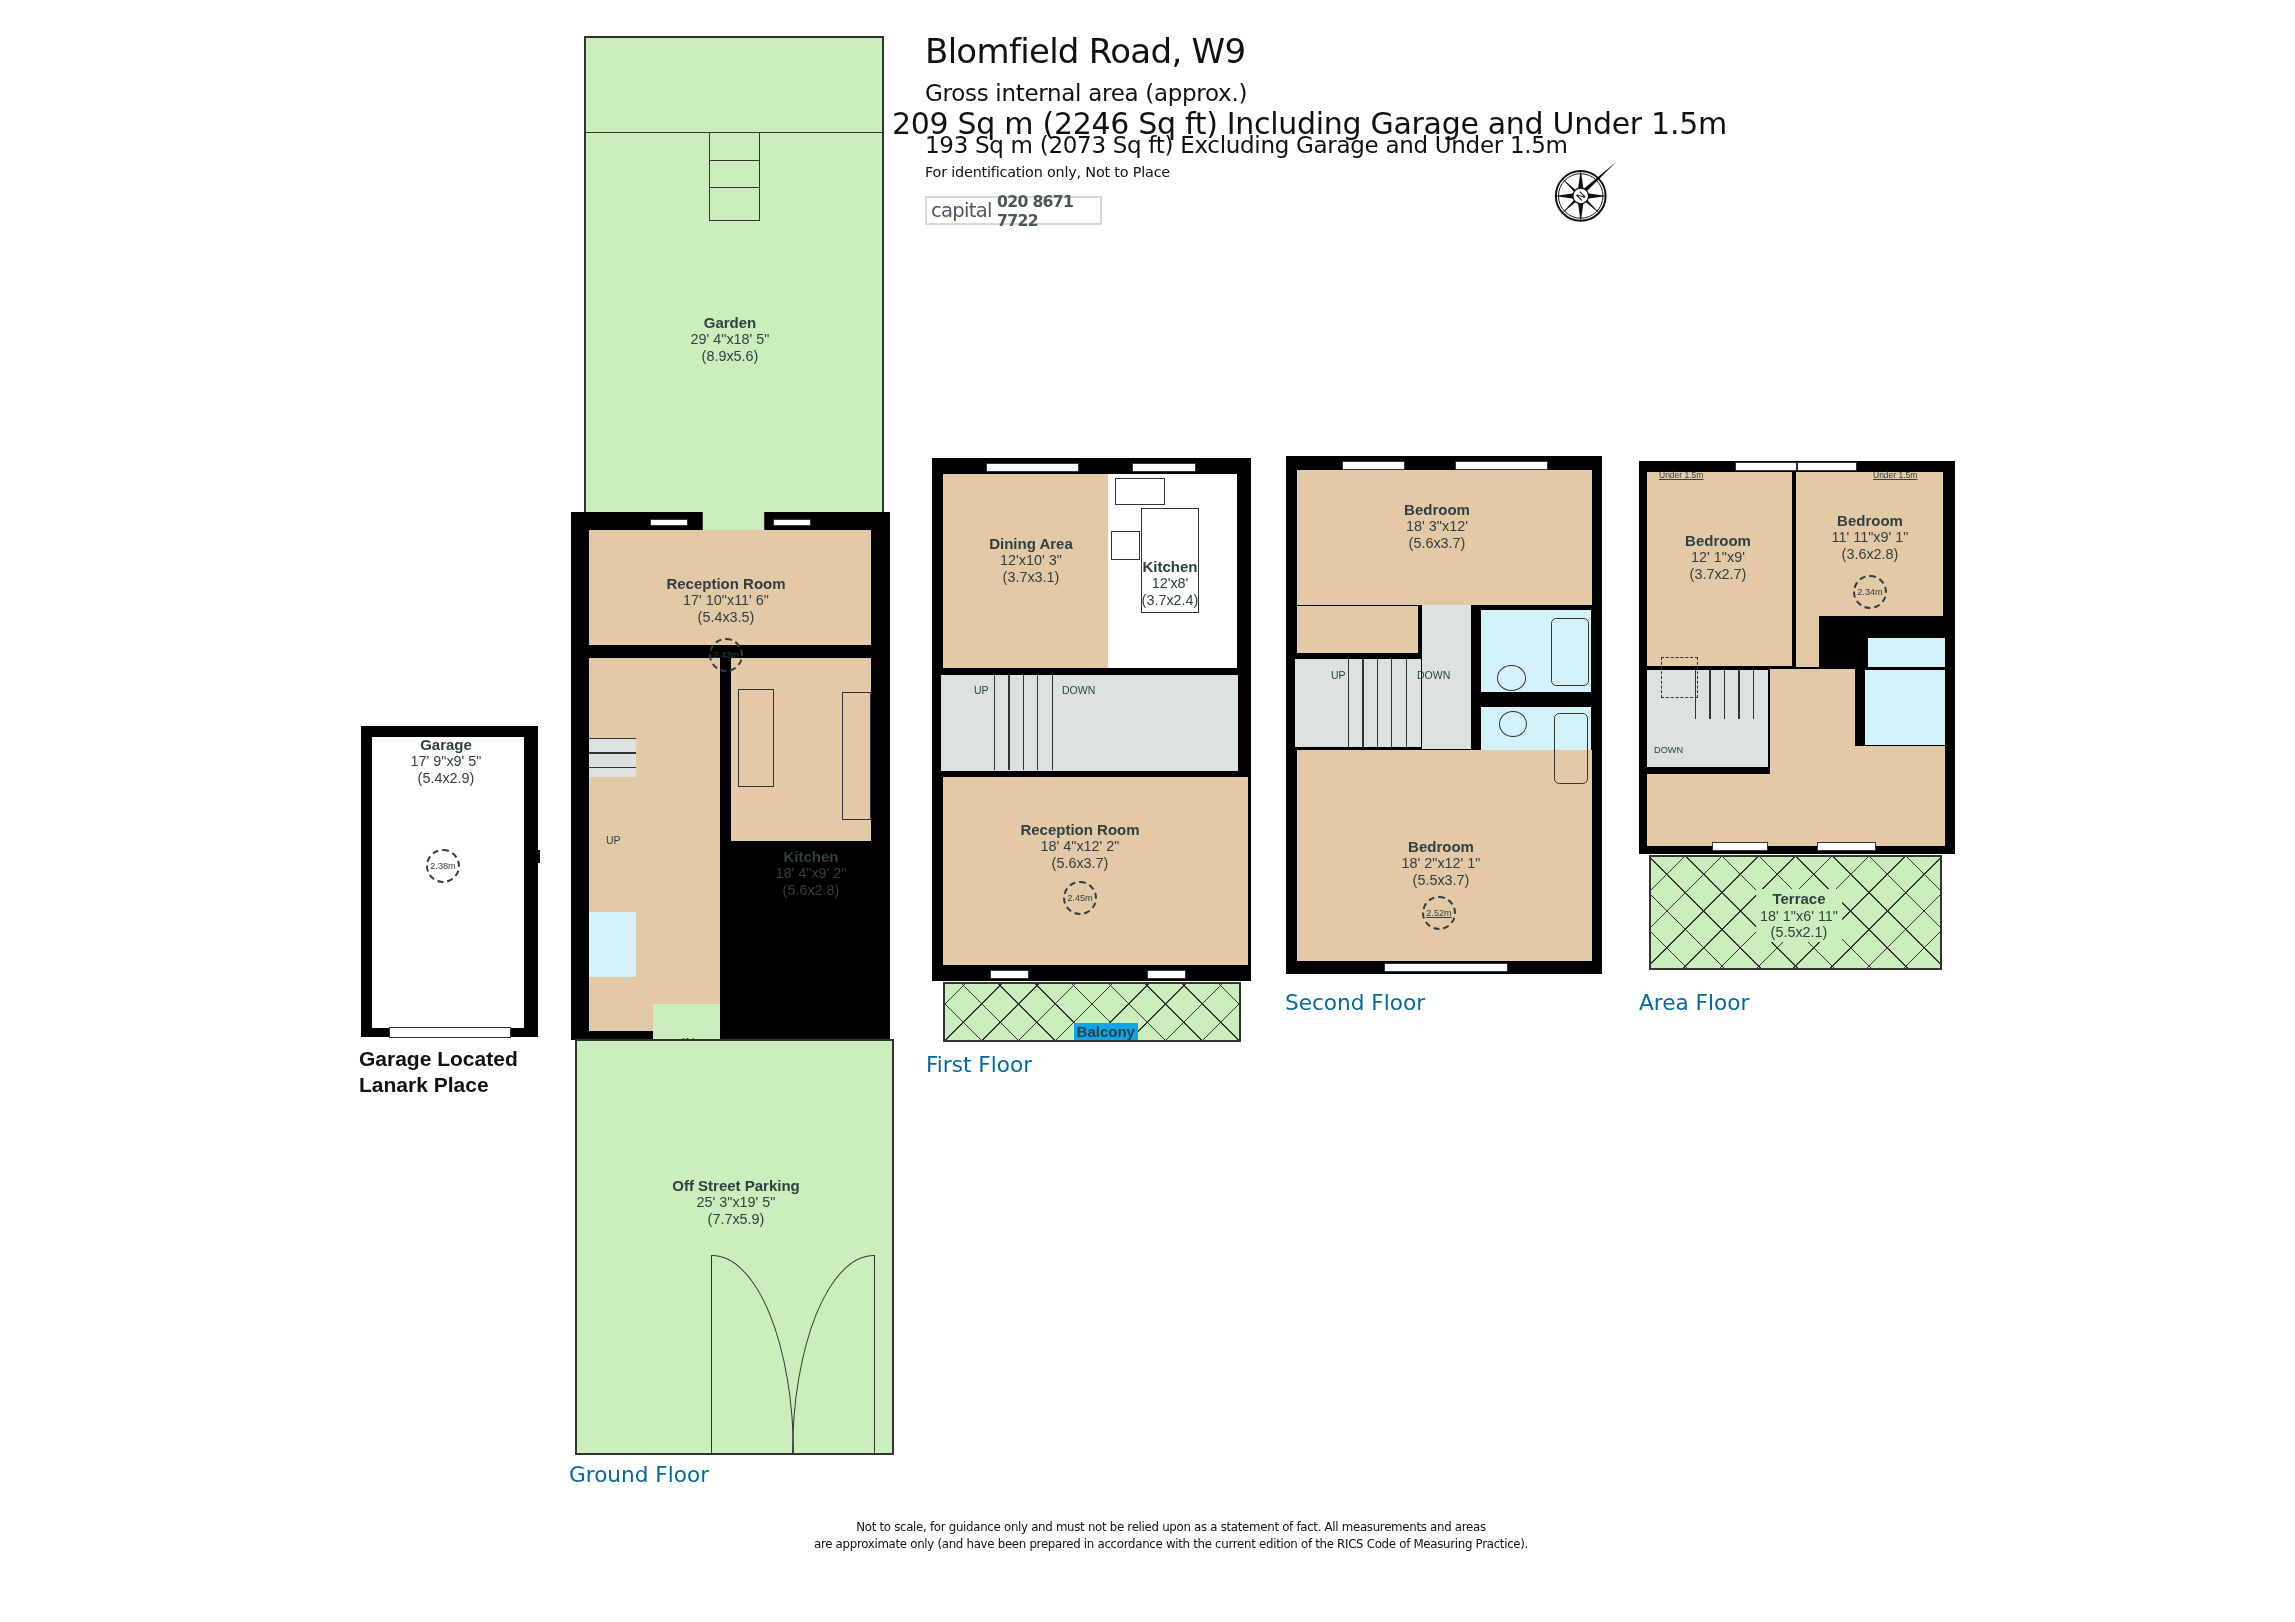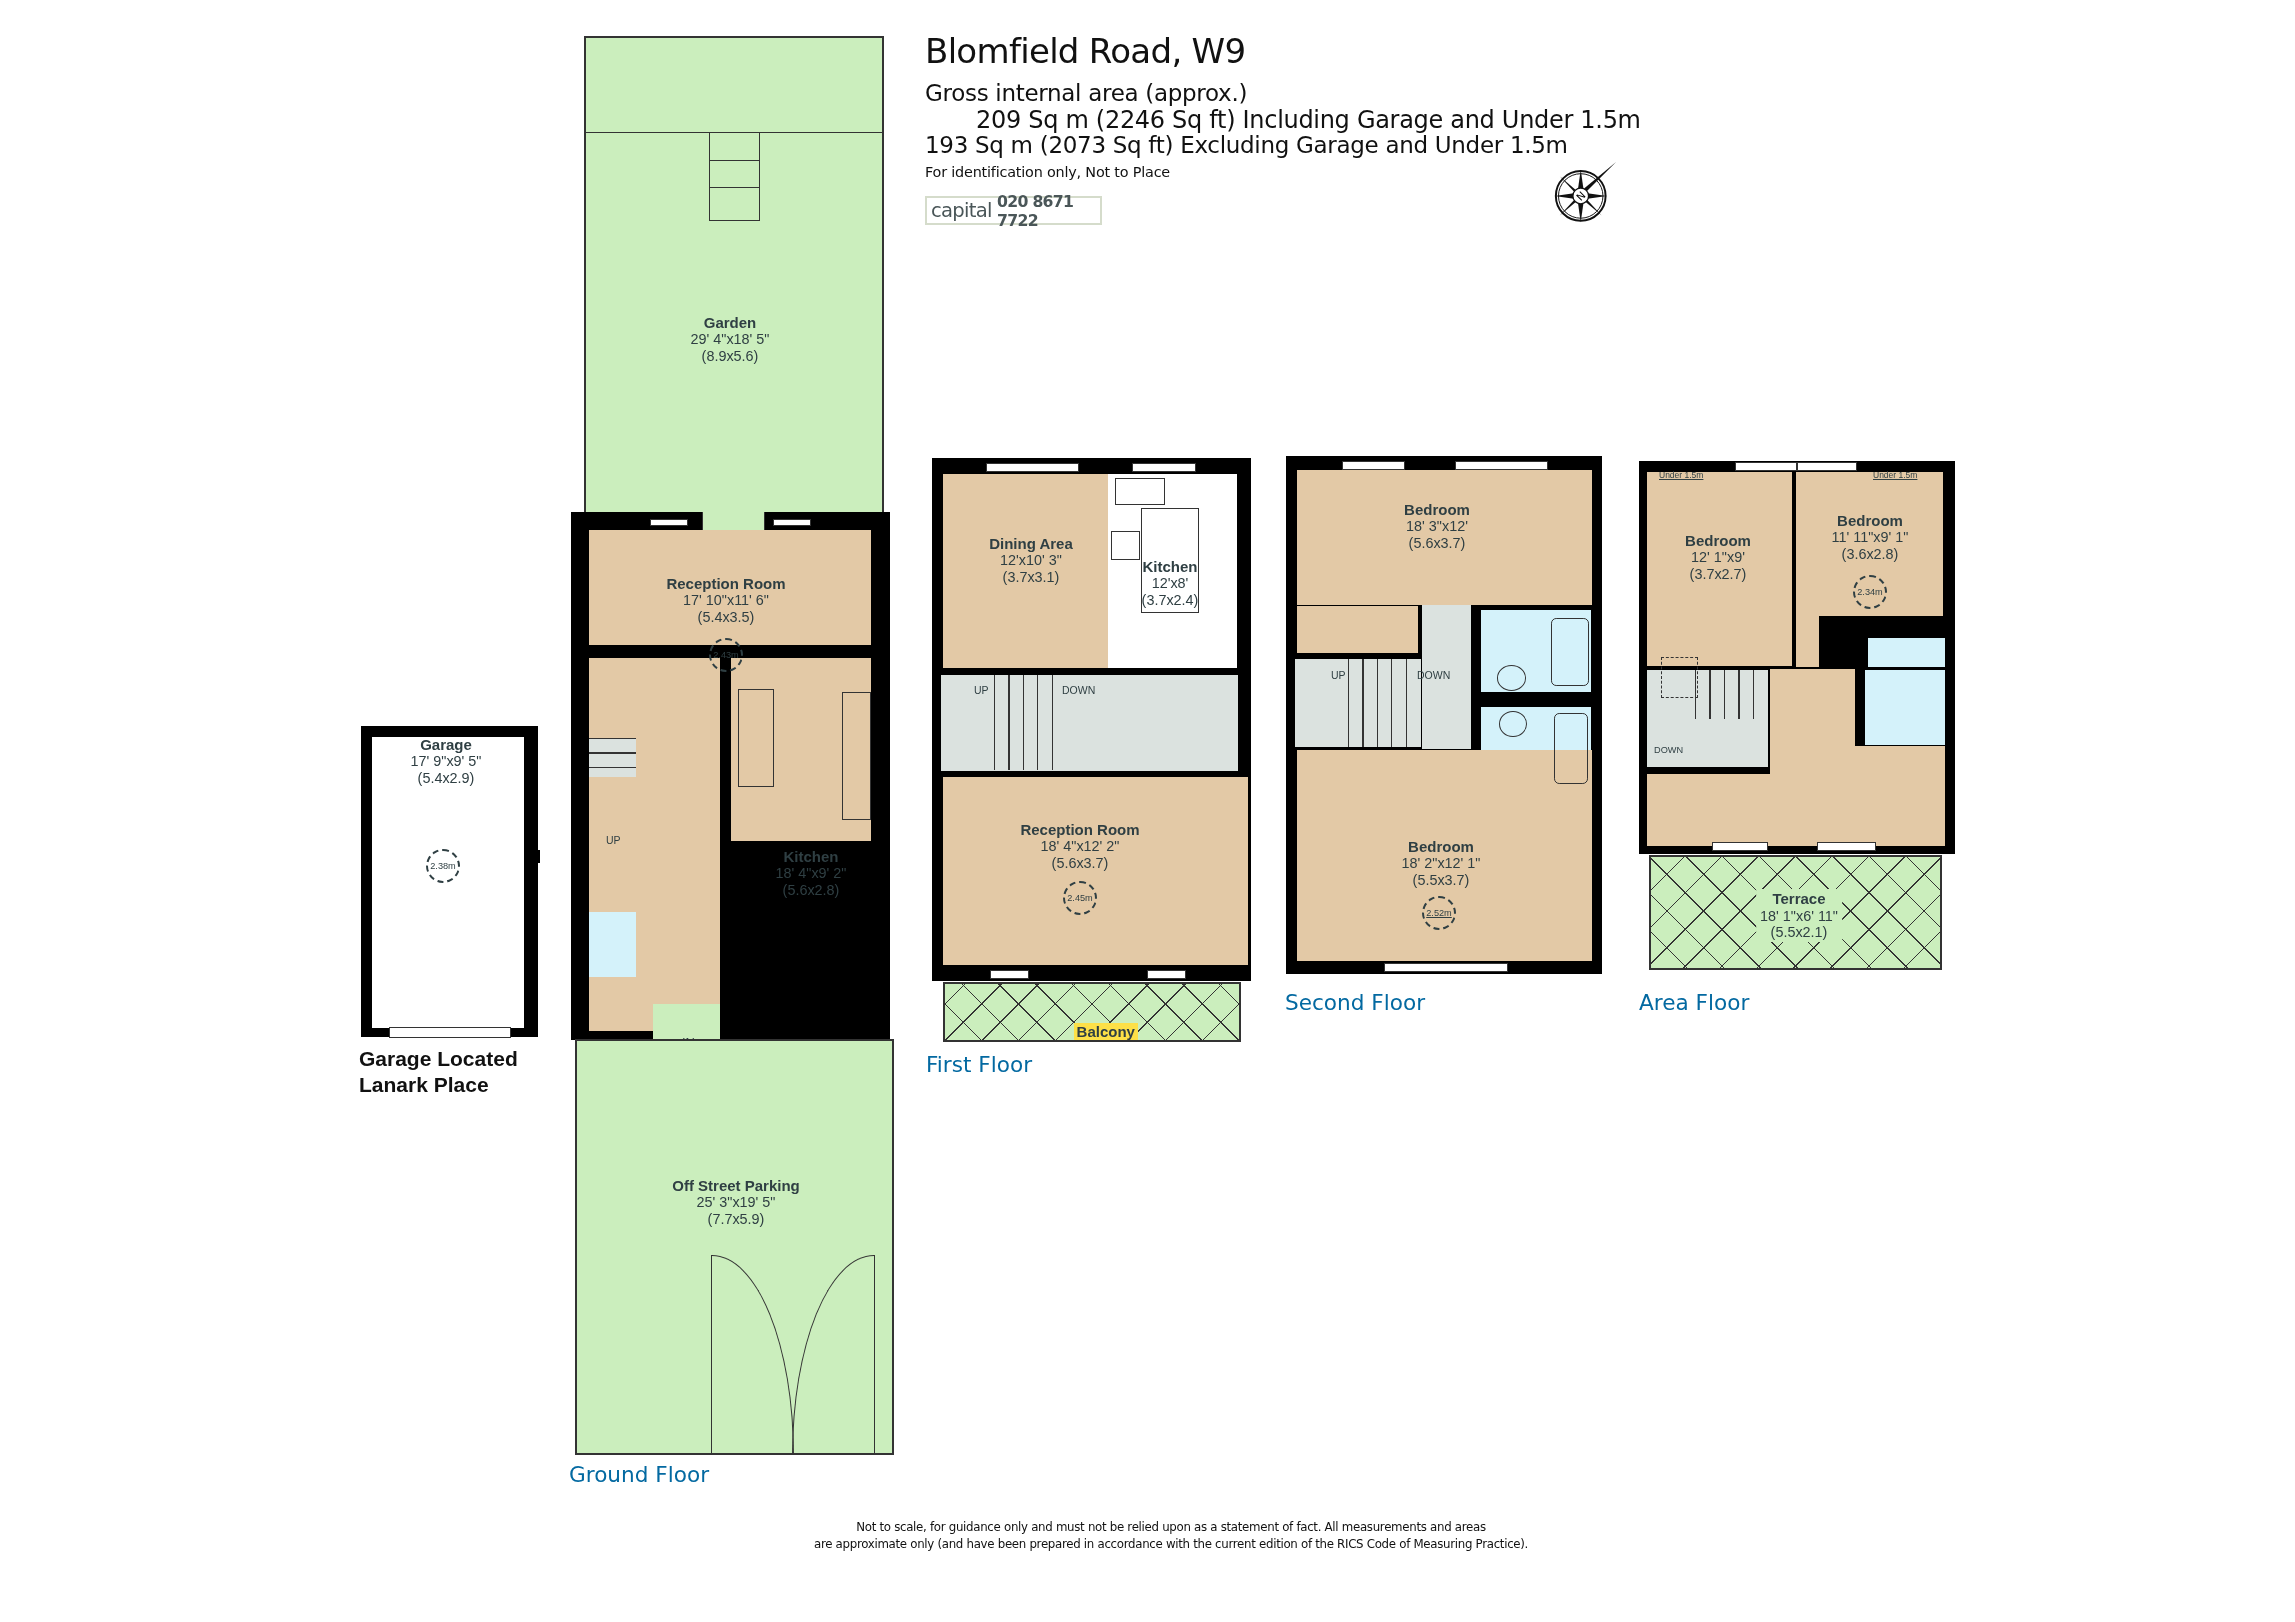--- a/index.html
+++ b/index.html
@@ -1,21 +1,21 @@
 <!DOCTYPE html>
 <html style="font-size:10.5px"><head>
 <meta charset="utf-8">
 <style>
   html,body{margin:0;padding:0;background:#ffffff;}
   body{width:2295px;height:1622px;position:relative;overflow:hidden;font-family:"Liberation Sans",sans-serif;color:#2f3f43;}
   .abs{position:absolute;}
   .title{font-family:"DejaVu Sans",sans-serif;color:#111;}
   .h1{left:925px;top:31px;font-size:34px;letter-spacing:-0.7px;}
   .h2{left:925px;top:80px;font-size:23px;letter-spacing:-0.3px;}
-  .h3{left:976px;top:106px;font-size:24px;letter-spacing:-0.3px;}
+  .h3{left:892px;top:106px;font-size:30px;letter-spacing:-0.3px;}
   .h4{left:925px;top:132px;font-size:23px;letter-spacing:-0.3px;}
   .h5{left:925px;top:164px;font-size:14.4px;letter-spacing:-0.2px;}
   .logo{left:925px;top:196px;width:177px;height:29px;border:2px solid #d5dccb;box-sizing:border-box;display:flex;align-items:center;padding-left:3.9px;gap:5.2px;background:#fff;}
   .logo .brand{font-family:"DejaVu Sans",sans-serif;font-size:19.6px;color:#4a5658;letter-spacing:-0.7px;}
   .logo .phone{font-family:"DejaVu Sans",sans-serif;font-size:15.7px;color:#4a5658;font-weight:bold;letter-spacing:-0.7px;}
   .compass{left:1548px;top:158px;width:72px;height:72px;}
 
   .green{background:#cbeebd;border:2px solid #333;box-sizing:border-box;}
   .wallbox{background:#000;box-sizing:border-box;}
   .floor{background:#e3c9a6;}
@@ -159,21 +159,21 @@
   <div class="win" style="left:54px;top:5.2px;width:93px;height:9.2px;"></div>
   <div class="win" style="left:200px;top:5.2px;width:64px;height:9.2px;"></div>
   <div class="win" style="left:58px;top:512px;width:39px;height:9.2px;"></div>
   <div class="win" style="left:215px;top:512px;width:39px;height:9.2px;"></div>
 
   <div class="abs" style="left:179px;top:73px;width:29.4px;height:29.4px;border:1.3px solid #333;background:#fff;box-sizing:border-box;"></div>
   <div class="abs" style="left:183px;top:19.6px;width:50px;height:27.5px;border:1.3px solid #333;background:#fff;box-sizing:border-box;"></div>
   <div class="abs" style="left:209px;top:50px;width:58px;height:105px;border:1.3px solid #333;box-sizing:border-box;"></div>
 </div>
 <div class="hatch abs" style="left:943px;top:982px;width:298px;height:60px;"></div>
-<div class="abs" style="left:1074px;top:1023px;font-weight:bold;font-size:15px;background:#fde047;padding:0 2.6px;color:#2f3f43;">Balcony</div>
+<div class="abs" style="left:1074px;top:1023px;font-weight:bold;font-size:15px;background:#0ea5e9;padding:0 2.6px;color:#2f3f43;">Balcony</div>
 <div class="room-label" style="left:1031px;top:535px;">
   <div class="nm">Dining Area</div>
   <div class="ft">12'x10' 3"</div>
   <div class="mt">(3.7x3.1)</div>
 </div>
 <div class="room-label" style="left:1170px;top:558px;">
   <div class="nm">Kitchen</div>
   <div class="ft">12'x8'</div>
   <div class="mt">(3.7x2.4)</div>
 </div>

